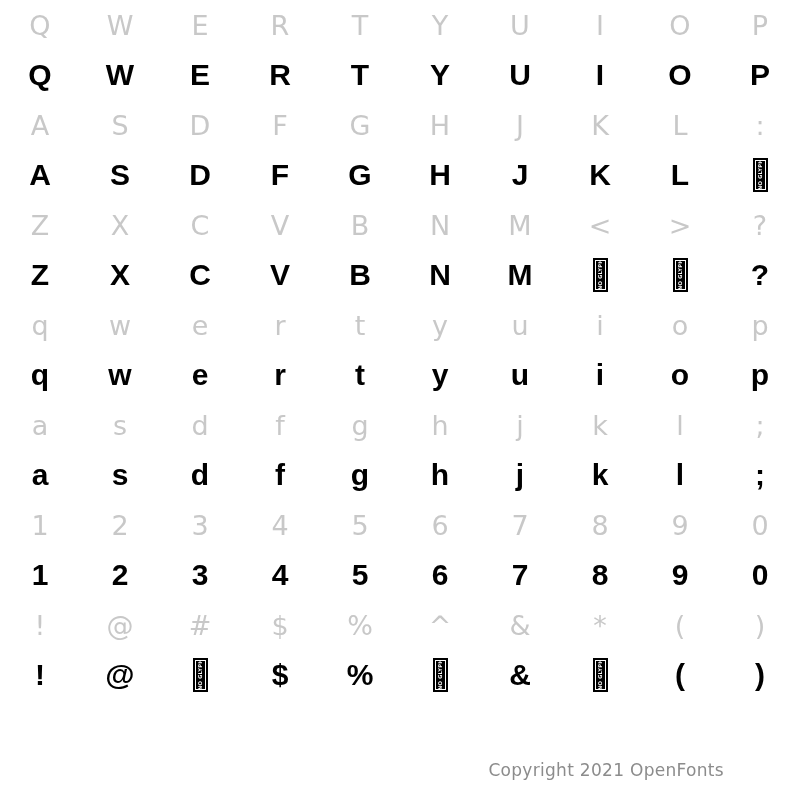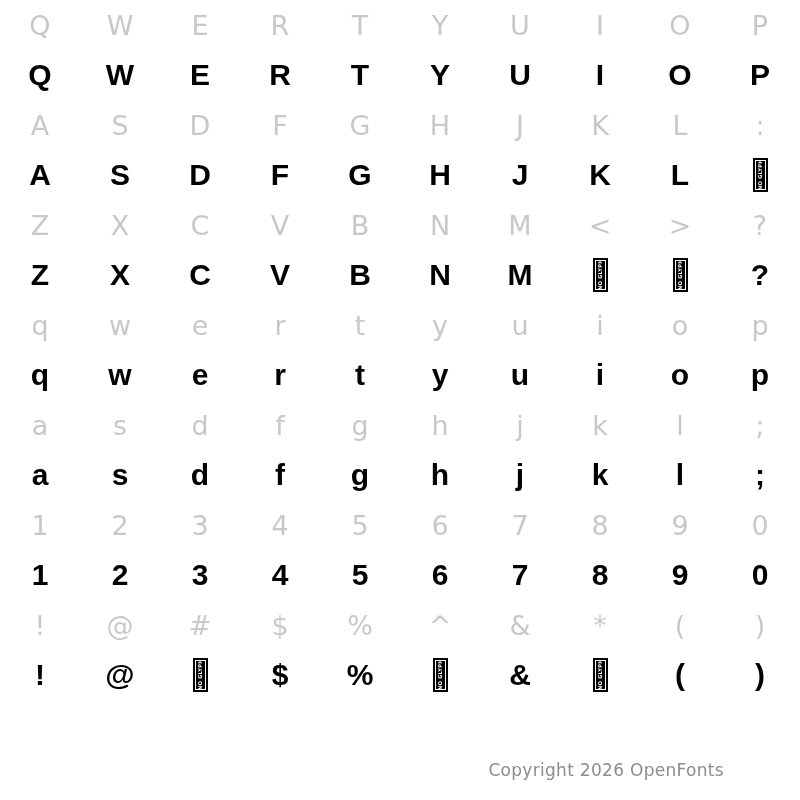--- a/index.html
+++ b/index.html
@@ -98,14 +98,14 @@
       <div style="display: contents;"><div class="cell row-spec-cell" style="color: rgb(0, 0, 0); font-family: &quot;Liberation Sans&quot;, sans-serif; font-size: 30px; font-weight: 600;">1</div><div class="cell row-spec-cell" style="color: rgb(0, 0, 0); font-family: &quot;Liberation Sans&quot;, sans-serif; font-size: 30px; font-weight: 600;">2</div><div class="cell row-spec-cell" style="color: rgb(0, 0, 0); font-family: &quot;Liberation Sans&quot;, sans-serif; font-size: 30px; font-weight: 600;">3</div><div class="cell row-spec-cell" style="color: rgb(0, 0, 0); font-family: &quot;Liberation Sans&quot;, sans-serif; font-size: 30px; font-weight: 600;">4</div><div class="cell row-spec-cell" style="color: rgb(0, 0, 0); font-family: &quot;Liberation Sans&quot;, sans-serif; font-size: 30px; font-weight: 600;">5</div><div class="cell row-spec-cell" style="color: rgb(0, 0, 0); font-family: &quot;Liberation Sans&quot;, sans-serif; font-size: 30px; font-weight: 600;">6</div><div class="cell row-spec-cell" style="color: rgb(0, 0, 0); font-family: &quot;Liberation Sans&quot;, sans-serif; font-size: 30px; font-weight: 600;">7</div><div class="cell row-spec-cell" style="color: rgb(0, 0, 0); font-family: &quot;Liberation Sans&quot;, sans-serif; font-size: 30px; font-weight: 600;">8</div><div class="cell row-spec-cell" style="color: rgb(0, 0, 0); font-family: &quot;Liberation Sans&quot;, sans-serif; font-size: 30px; font-weight: 600;">9</div><div class="cell row-spec-cell" style="color: rgb(0, 0, 0); font-family: &quot;Liberation Sans&quot;, sans-serif; font-size: 30px; font-weight: 600;">0</div></div>
       <div style="display: contents;"><div class="cell row-ref-cell" style="color: rgb(200, 200, 200); font-family: &quot;DejaVu Sans&quot;, sans-serif; font-size: 27px; font-weight: 400;">!</div><div class="cell row-ref-cell" style="color: rgb(200, 200, 200); font-family: &quot;DejaVu Sans&quot;, sans-serif; font-size: 27px; font-weight: 400;">@</div><div class="cell row-ref-cell" style="color: rgb(200, 200, 200); font-family: &quot;DejaVu Sans&quot;, sans-serif; font-size: 27px; font-weight: 400;">#</div><div class="cell row-ref-cell" style="color: rgb(200, 200, 200); font-family: &quot;DejaVu Sans&quot;, sans-serif; font-size: 27px; font-weight: 400;">$</div><div class="cell row-ref-cell" style="color: rgb(200, 200, 200); font-family: &quot;DejaVu Sans&quot;, sans-serif; font-size: 27px; font-weight: 400;">%</div><div class="cell row-ref-cell" style="color: rgb(200, 200, 200); font-family: &quot;DejaVu Sans&quot;, sans-serif; font-size: 27px; font-weight: 400;">^</div><div class="cell row-ref-cell" style="color: rgb(200, 200, 200); font-family: &quot;DejaVu Sans&quot;, sans-serif; font-size: 27px; font-weight: 400;">&amp;</div><div class="cell row-ref-cell" style="color: rgb(200, 200, 200); font-family: &quot;DejaVu Sans&quot;, sans-serif; font-size: 27px; font-weight: 400;">*</div><div class="cell row-ref-cell" style="color: rgb(200, 200, 200); font-family: &quot;DejaVu Sans&quot;, sans-serif; font-size: 27px; font-weight: 400;">(</div><div class="cell row-ref-cell" style="color: rgb(200, 200, 200); font-family: &quot;DejaVu Sans&quot;, sans-serif; font-size: 27px; font-weight: 400;">)</div></div>
       <div style="display: contents;"><div class="cell row-spec-cell" style="color: rgb(0, 0, 0); font-family: &quot;Liberation Sans&quot;, sans-serif; font-size: 30px; font-weight: 600;">!</div><div class="cell row-spec-cell" style="color: rgb(0, 0, 0); font-family: &quot;Liberation Sans&quot;, sans-serif; font-size: 30px; font-weight: 600;">@</div><div class="cell row-spec-cell" style="color: rgb(0, 0, 0); font-family: &quot;Liberation Sans&quot;, sans-serif; font-size: 30px; font-weight: 600;">
           <span class="noglyph">NO GLYPH</span>
         </div><div class="cell row-spec-cell" style="color: rgb(0, 0, 0); font-family: &quot;Liberation Sans&quot;, sans-serif; font-size: 30px; font-weight: 600;">$</div><div class="cell row-spec-cell" style="color: rgb(0, 0, 0); font-family: &quot;Liberation Sans&quot;, sans-serif; font-size: 30px; font-weight: 600;">%</div><div class="cell row-spec-cell" style="color: rgb(0, 0, 0); font-family: &quot;Liberation Sans&quot;, sans-serif; font-size: 30px; font-weight: 600;">
           <span class="noglyph">NO GLYPH</span>
         </div><div class="cell row-spec-cell" style="color: rgb(0, 0, 0); font-family: &quot;Liberation Sans&quot;, sans-serif; font-size: 30px; font-weight: 600;">&amp;</div><div class="cell row-spec-cell" style="color: rgb(0, 0, 0); font-family: &quot;Liberation Sans&quot;, sans-serif; font-size: 30px; font-weight: 600;">
           <span class="noglyph">NO GLYPH</span>
         </div><div class="cell row-spec-cell" style="color: rgb(0, 0, 0); font-family: &quot;Liberation Sans&quot;, sans-serif; font-size: 30px; font-weight: 600;">(</div><div class="cell row-spec-cell" style="color: rgb(0, 0, 0); font-family: &quot;Liberation Sans&quot;, sans-serif; font-size: 30px; font-weight: 600;">)</div></div>
     </div>
-  <div class="copyright">Copyright 2026 OpenFonts</div>
+  <div class="copyright">Copyright 2021 OpenFonts</div>
 </div>
 
 </body></html>

